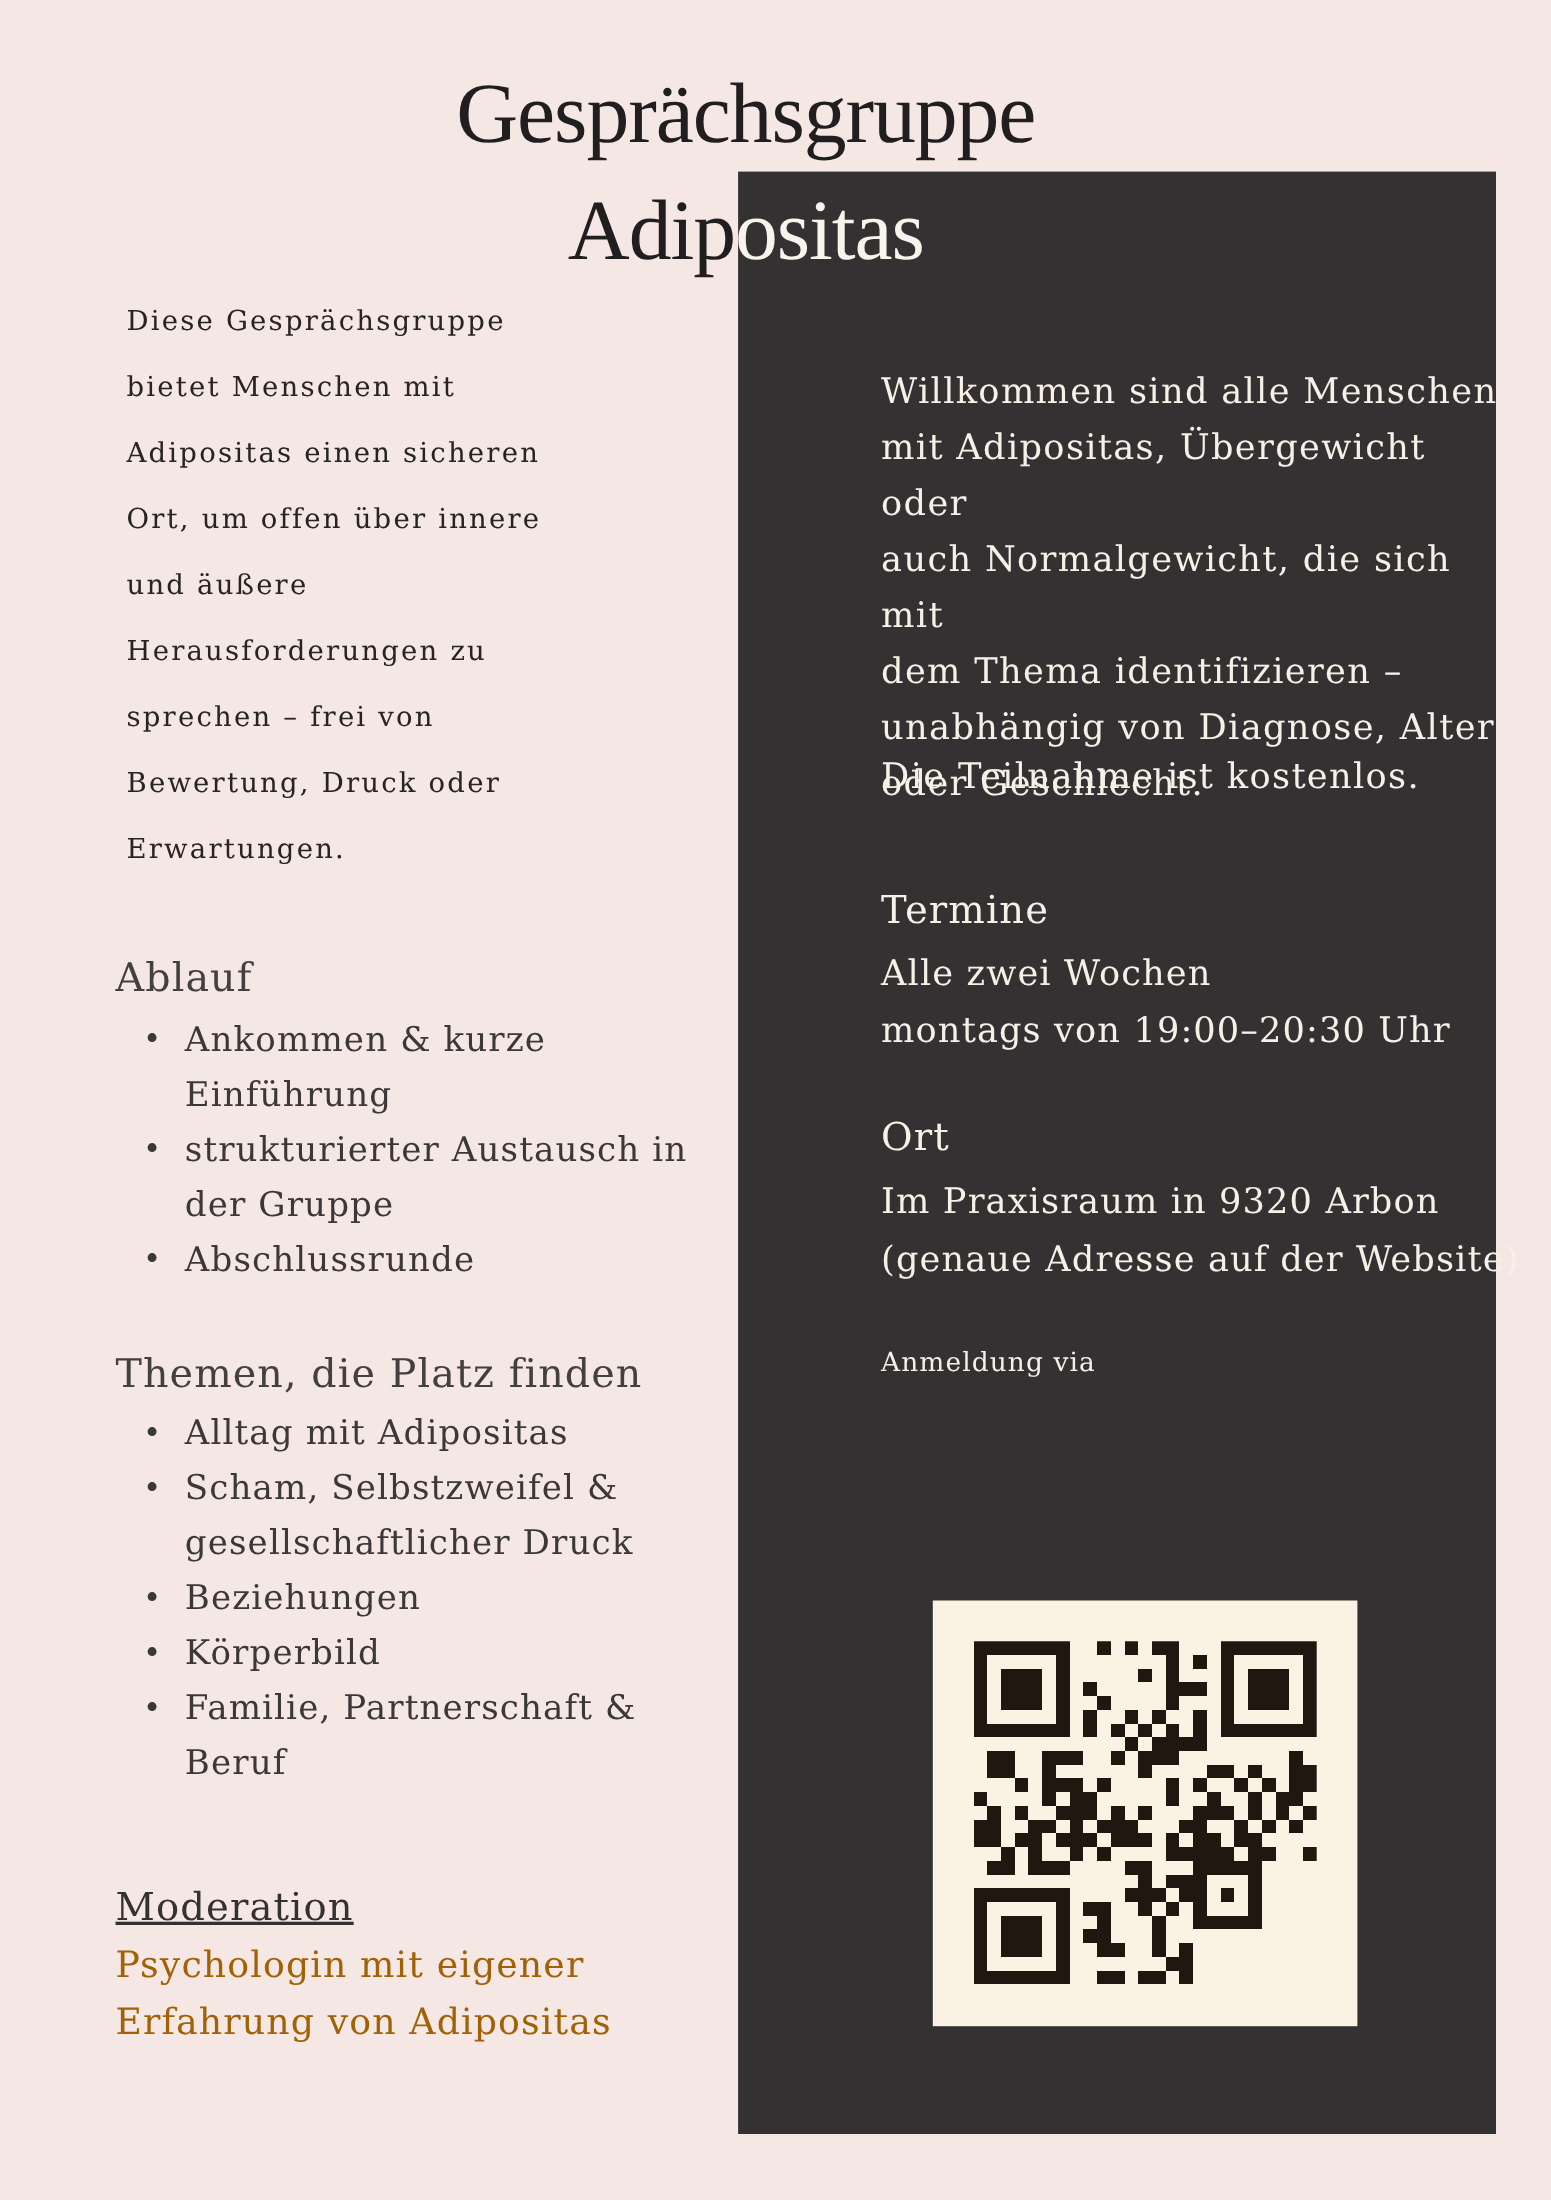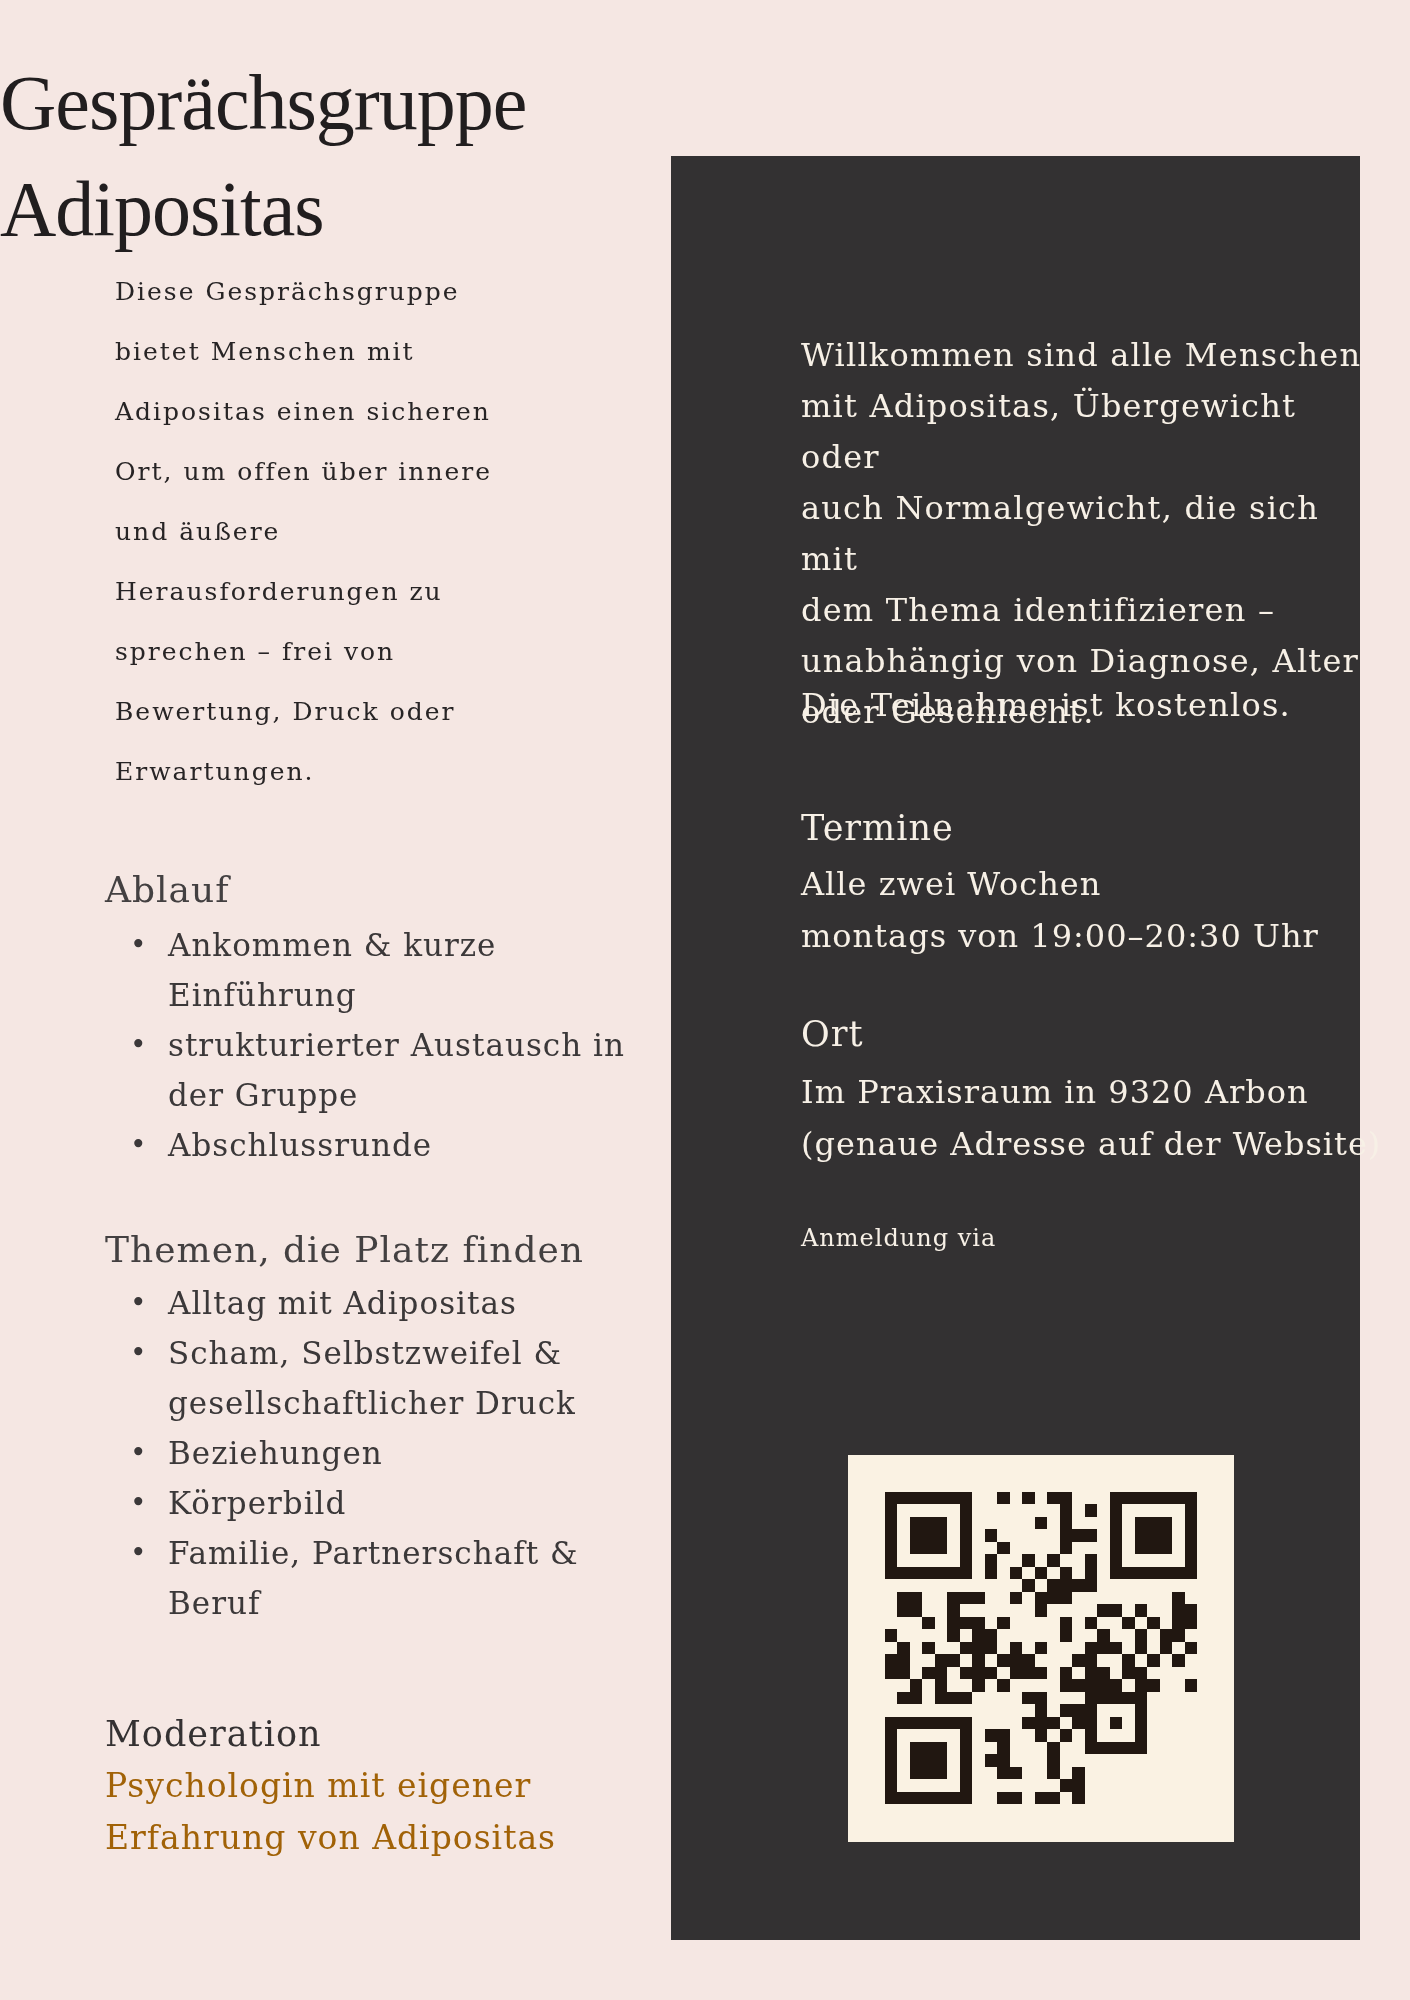--- a/index.html
+++ b/index.html
@@ -4,32 +4,32 @@
 <style>
   :root{
     --bg:#f5e7e3; --panel:#333132; --ink:#272425; --heading:#434041;
     --bullet:#3b3839; --cream:#f7f0e6; --qr-bg:#faf2e3; --qr-ink:#211711;
   }
   html,body{margin:0;padding:0;}
   body{width:1410px;height:2000px;background:var(--bg);overflow:hidden;
        font-family:"DejaVu Serif","Liberation Serif",serif;}
   .page{position:relative;width:1410px;height:2000px;background:var(--bg);}
   .panel{position:absolute;left:671px;top:156px;width:689px;height:1784px;background:var(--panel);}
-  .title{position:absolute;left:0;top:50px;width:1356px;margin:0;
+  .title{position:absolute;left:0;top:50px;width:1356px;margin:0;text-align:center;
          font-size:78px;line-height:106px;font-weight:400;letter-spacing:-1px;color:#211e1f;
          font-family:"Liberation Serif","DejaVu Serif",serif;}
   .title-light{color:#f8f3eb;clip-path:inset(106px 0 0 671px);}
   .block{position:absolute;}
   .lines{white-space:pre-line;display:block;}
   
   .intro{left:105px;top:262px;width:600px;font-size:25px;line-height:60px;letter-spacing:2px;color:var(--ink);margin-left:10px;}
   .heading{font-size:36px;line-height:44px;color:var(--heading);letter-spacing:1px;}
   .h-ablauf{left:105px;top:868px;}
   .h-themen{left:105px;top:1228px;}
-  .h-moderation{left:105px;top:1712px;font-size:35px;color:#343132;}
+  .h-moderation{left:105px;top:1712px;font-size:35px;color:#343132;text-decoration:underline;}
   .bullets{display:flex;flex-direction:column;}
   .list-ablauf{left:105px;top:920px;}
   .list-themen{left:105px;top:1278px;}
   .bullet{display:flex;padding-left:25px;font-size:31px;line-height:50px;
           letter-spacing:1px;color:var(--bullet);}
   .dot{width:38px;flex:none;font-size:28px;}
   .moderation-lines{left:105px;top:1760px;font-size:33px;line-height:52px;letter-spacing:1px;color:#a16207;}
   
   .r{left:765px;color:var(--cream);margin-left:36px;}
   .welcome{top:330px;width:580px;font-size:32px;line-height:51px;letter-spacing:1.2px;}

